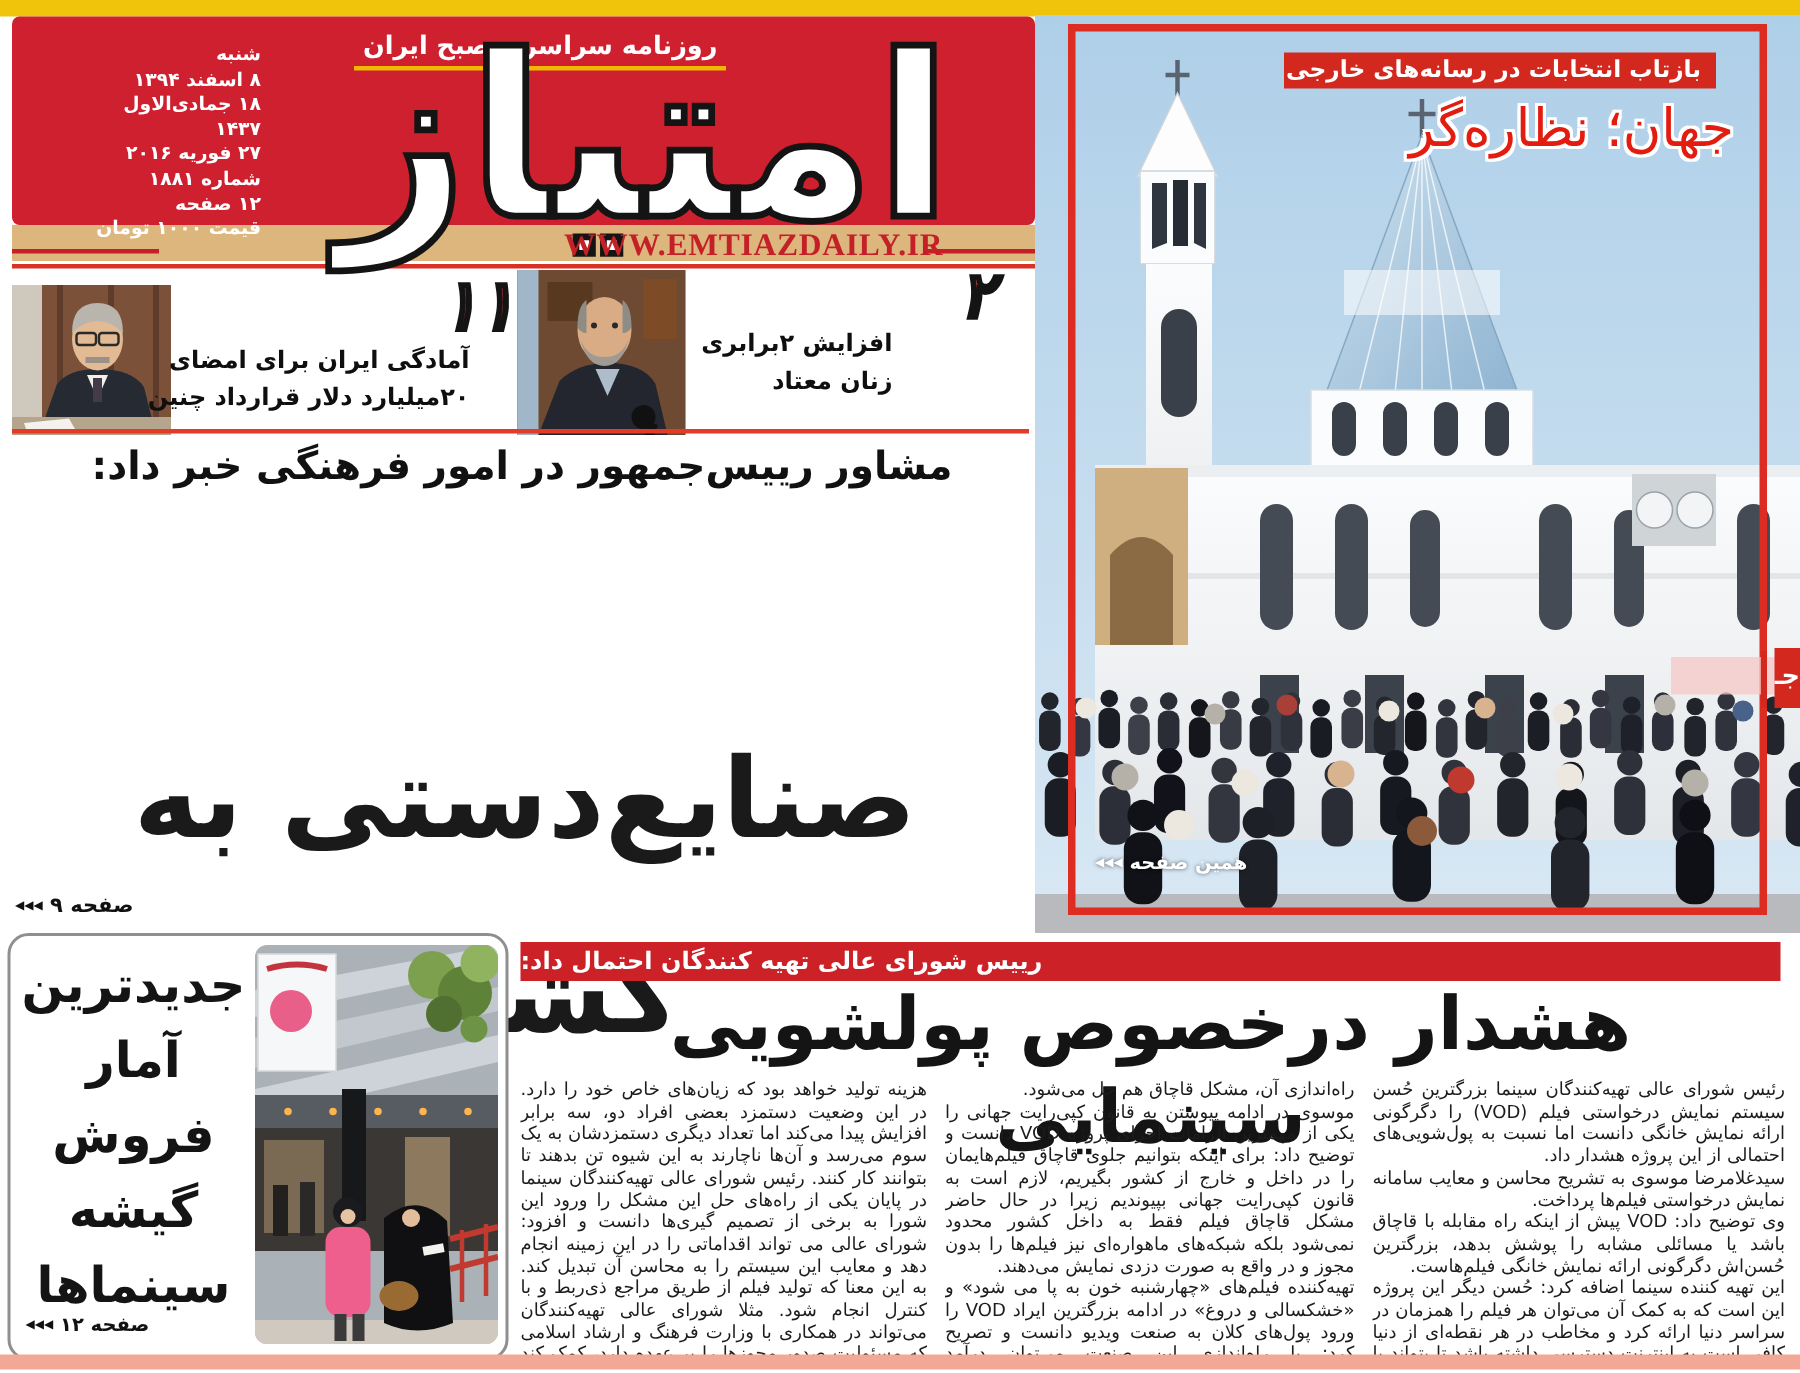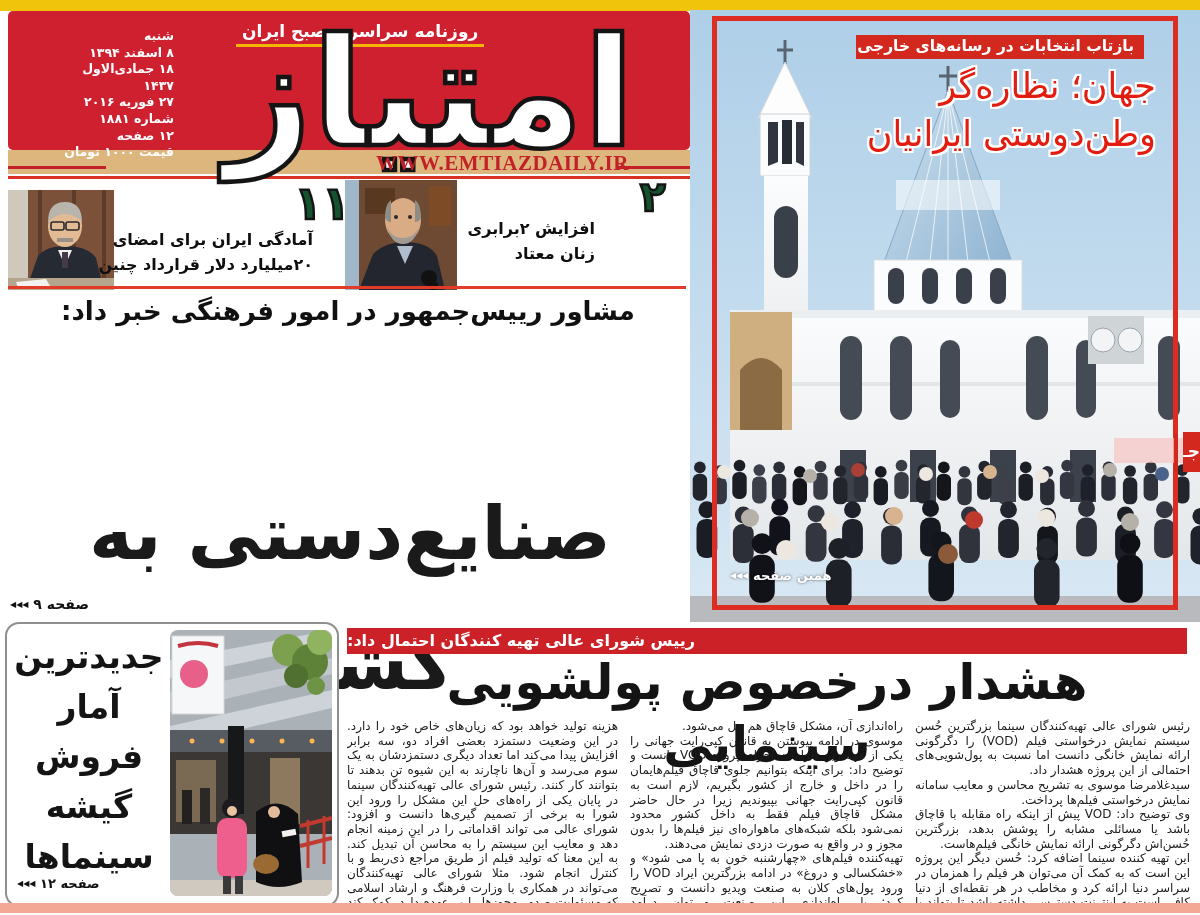--- a/index.html
+++ b/index.html
@@ -19,21 +19,21 @@
       font-size:150px;line-height:185px;font-weight:bold;color:#fff;
       -webkit-text-stroke:4.5px #141414;z-index:3;}
   #mast-tan{left:0;top:139px;width:682px;height:24px;background:#dcb67c;}
   #mast-url{left:368px;top:140px;font-family:"Liberation Serif",serif;font-weight:bold;
       font-size:21px;color:#c32127;letter-spacing:.5px;z-index:4;}
   .url-line{top:155px;height:3px;background:#c32127;z-index:4;}
   #url-line-l{left:0;width:98px;}
   #url-line-r{left:608px;width:74px;}
   #mast-rule{left:0;top:165px;width:682px;height:3px;background:#d83227;}
   
-  .big-num{color:#14532d;font-weight:bold;-webkit-text-stroke:2.5px #141414;z-index:5;}
+  .big-num{color:#ef4444;font-weight:bold;-webkit-text-stroke:2.5px #141414;z-index:5;font-style:italic;}
   #num11{left:294px;top:176px;font-size:46px;}
   #num2{left:640px;top:172px;font-size:42px;}
   
   .brief-photo{overflow:hidden;background:#7b513a;}
   #briefA-photo{left:8px;top:190px;width:106px;height:100px;}
   #briefB-photo{left:345px;top:180px;width:112px;height:110px;}
   .brief-text{direction:rtl;text-align:right;font-weight:bold;font-size:16px;
       line-height:25px;color:#0f0f0f;}
   .brief-text div{white-space:nowrap;}
   #briefA-text{left:113px;top:227px;width:200px;}
@@ -377,21 +377,20 @@
           <use href="#prs" x="216" y="3" fill="#23252d"></use>
         <use href="#prs" x="268" y="0" fill="#0e1015"></use>
       </g>
       <circle cx="96" cy="540" r="10" fill="#ece7df"></circle>
       <circle cx="258" cy="544" r="10" fill="#8a5a3a"></circle>
     </svg>
     <div class="abs" id="photo-frame"></div>
     <div class="abs" id="photo-kicker">بازتاب انتخابات در رسانه‌های خارجی</div>
     <div class="abs" id="photo-heads">
       <div>جهان؛ نظاره‌گر</div>
-      <div>وطن‌دوستی ایرانیان</div>
     </div>
     <div class="abs" id="photo-caption">
       <span>همین صفحه</span>
       <span class="arr">◀◀◀</span>
     </div>
     <div class="abs" id="photo-pinkband"></div>
     <div class="abs" id="photo-vline"></div>
     <div class="abs" id="photo-tab">جـار</div>
   </div>
 

